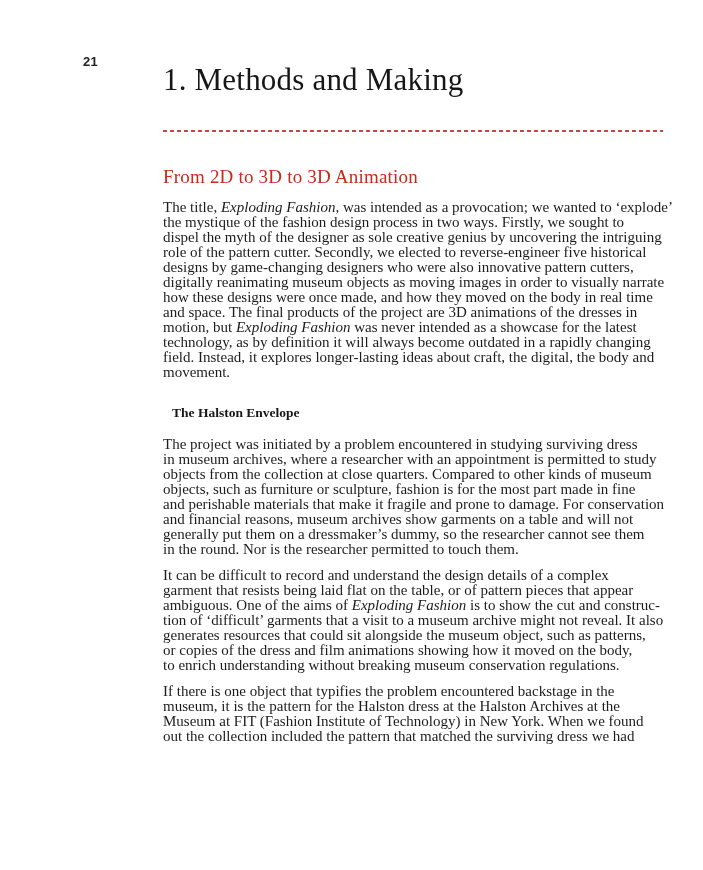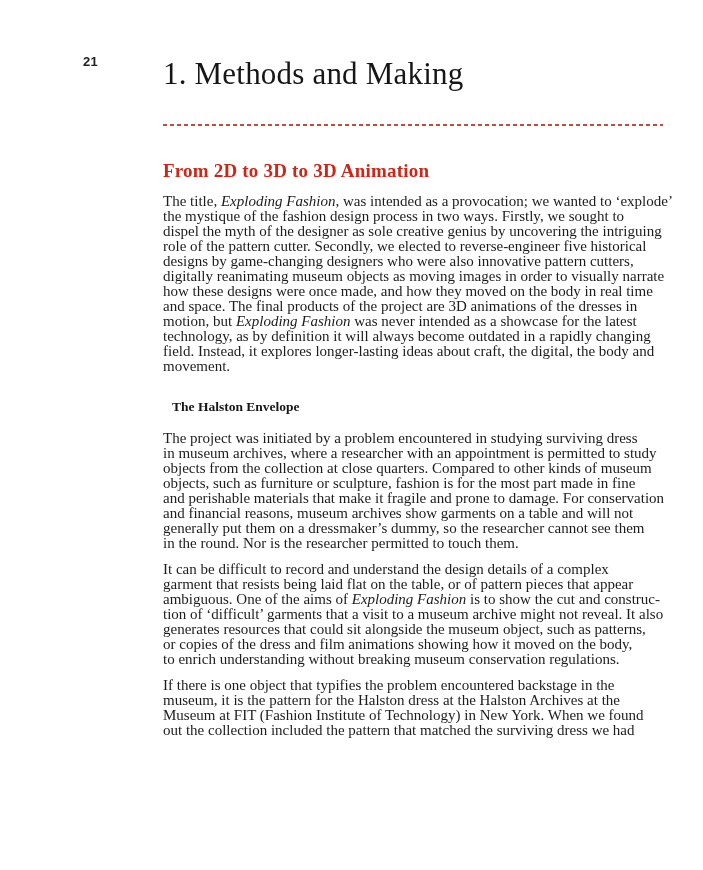--- a/index.html
+++ b/index.html
@@ -24,41 +24,41 @@
     font-family: "Liberation Sans", sans-serif;
     font-size: 13px;
     font-weight: bold;
     letter-spacing: 0.3px;
     color: #222222;
     padding-left: 32px;
   }
   .content {
     position: absolute;
     left: 163px;
-    top: 4px;
+    top: 10px;
     width: 500px;
   }
   .chapter-title {
     margin: 52px 0 0 0;
     font-size: 31px;
     font-weight: normal;
     line-height: 36px;
     letter-spacing: 0.2px;
     color: #161616;
   }
   .divider {
     margin-top: 32px;
     height: 1.5px;
     background: repeating-linear-gradient(90deg, var(--dash) 0 4px, transparent 4px 7px);
   }
   .section-heading {
     margin: 34px 0 12px 0;
     font-size: 19px;
     line-height: 22px;
-    font-weight: bold;
+    font-weight: normal;
     letter-spacing: 0.2px;
     color: var(--accent);
   }
   .paragraph {
     margin: 0 0 11px 0;
     font-size: 15px;
     line-height: 15px;
     white-space: nowrap;
     color: var(--ink);
   }

